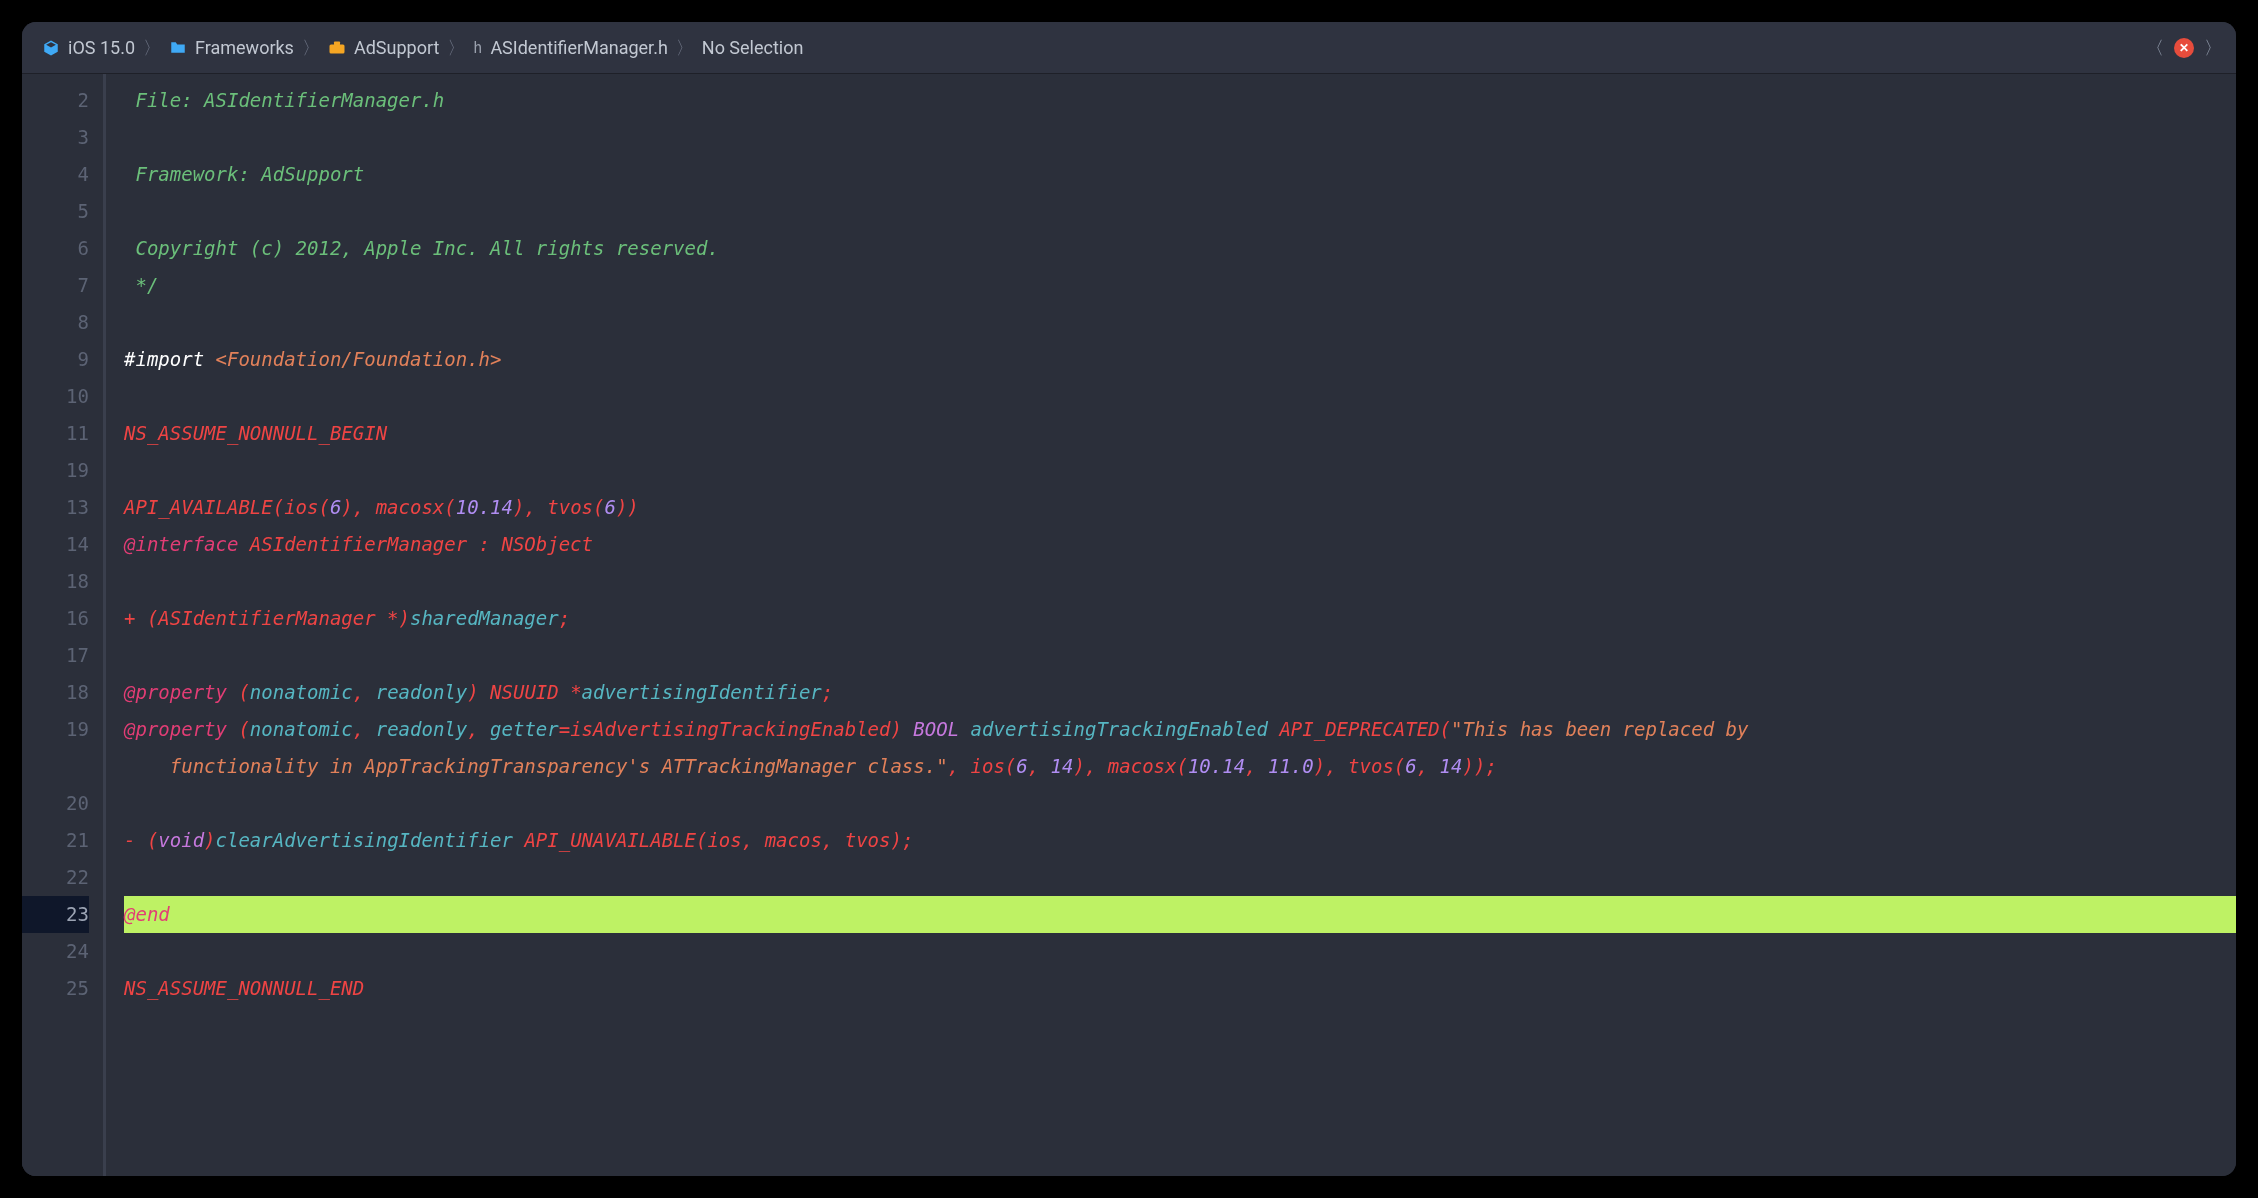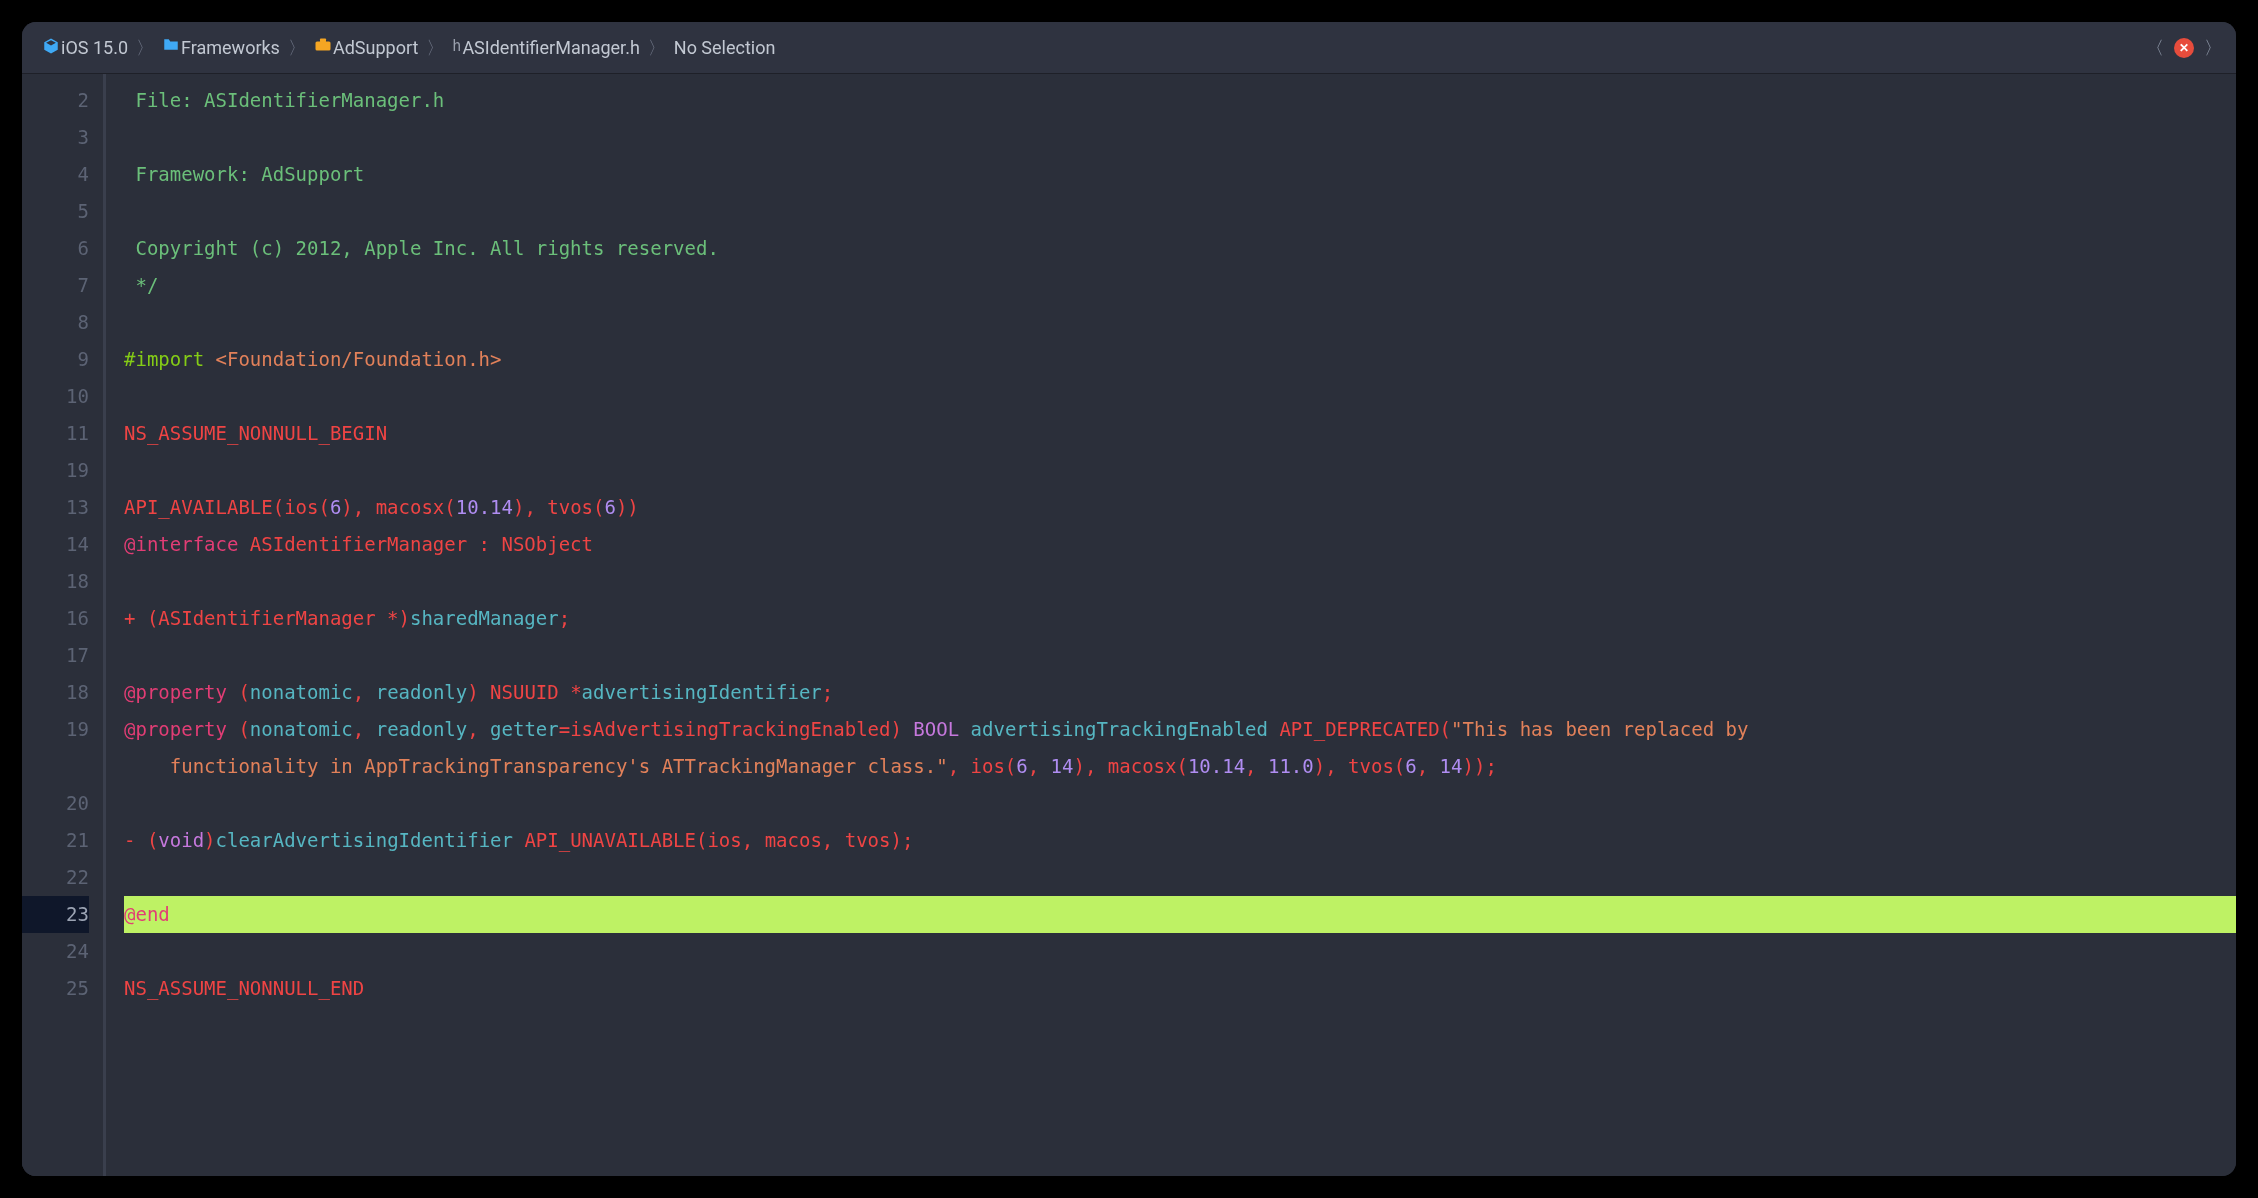--- a/index.html
+++ b/index.html
@@ -21,21 +21,21 @@
   .crumbbar{
     height:52px;
     background:#2f3340;
     border-bottom:1px solid #1e2028;
     display:flex;align-items:center;
     padding:0 14px;
     font-size:18px;
     color:#c2c8d2;
   }
   .crumb{
-    display:flex;align-items:flex-start;gap:1px;
+    display:flex;align-items:center;gap:8px;
     padding:0 6px;
     cursor:default;
   }
   .crumb-sep{color:#6a7080;margin:0 2px;}
   .crumb-icon{display:inline-flex;align-items:center;}
   .flex-spacer{flex:1;}
   .nav-arrows{display:flex;align-items:center;gap:10px;}
   .nav-arrow{color:#8a93a3;font-size:18px;cursor:default;}
   .err-badge{
     width:20px;height:20px;border-radius:50%;
@@ -59,28 +59,28 @@
     padding:8px 14px 8px 0;
     user-select:none;
     border-right:3px solid #3a3f4d;
   }
   .code{
     flex:1;
     padding:8px 0 8px 18px;
     white-space:pre;
     color:#e6e8ec;
   }
-  .line{height:37px;}
+  .line{height:37px;font-style:italic;}
   .line.hl{background:#bef264;}
   .gut-line{height:37px;}
   .gut-line.hl{background:#0f172a;color:#9ba3b3;}
   
   .c-comment{color:#6bbf7a;}
   .c-keyword{color:#e23d75;margin-top:38px;}
-  .c-import{color:#84cc16;margin-top:40px;}
+  .c-import{color:#ffffff;margin-top:40px;}
   .c-string{color:#e2815a;}
   .c-number{color:#b08df2;}
   .c-attr{color:#56b6c2;}
   .c-method{color:#56b6c2;}
   .c-builtin{color:#c678dd;}
   .c-plain{color:#ef4444;}
 </style>
 </head>
 <body>
 

